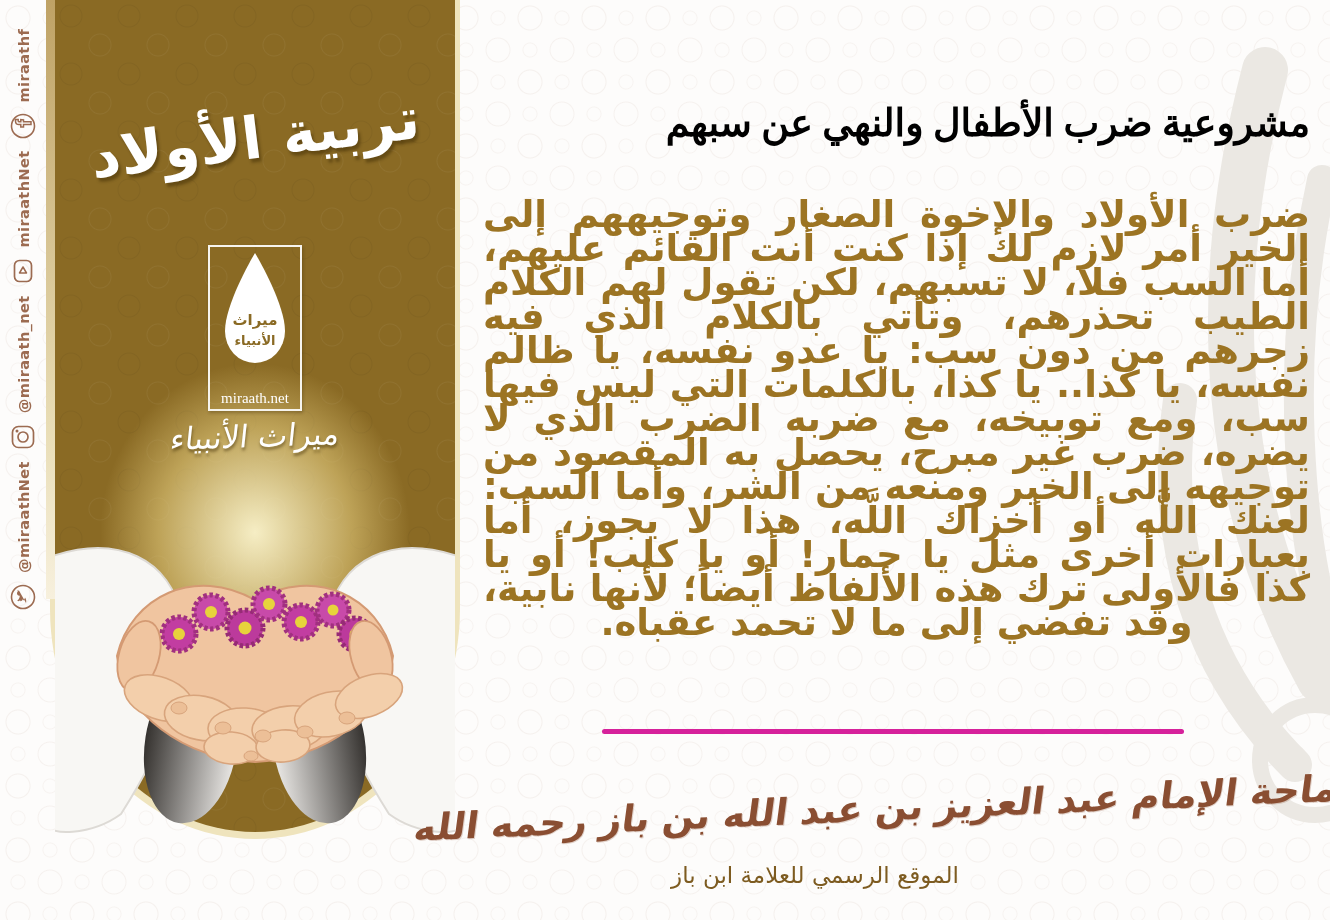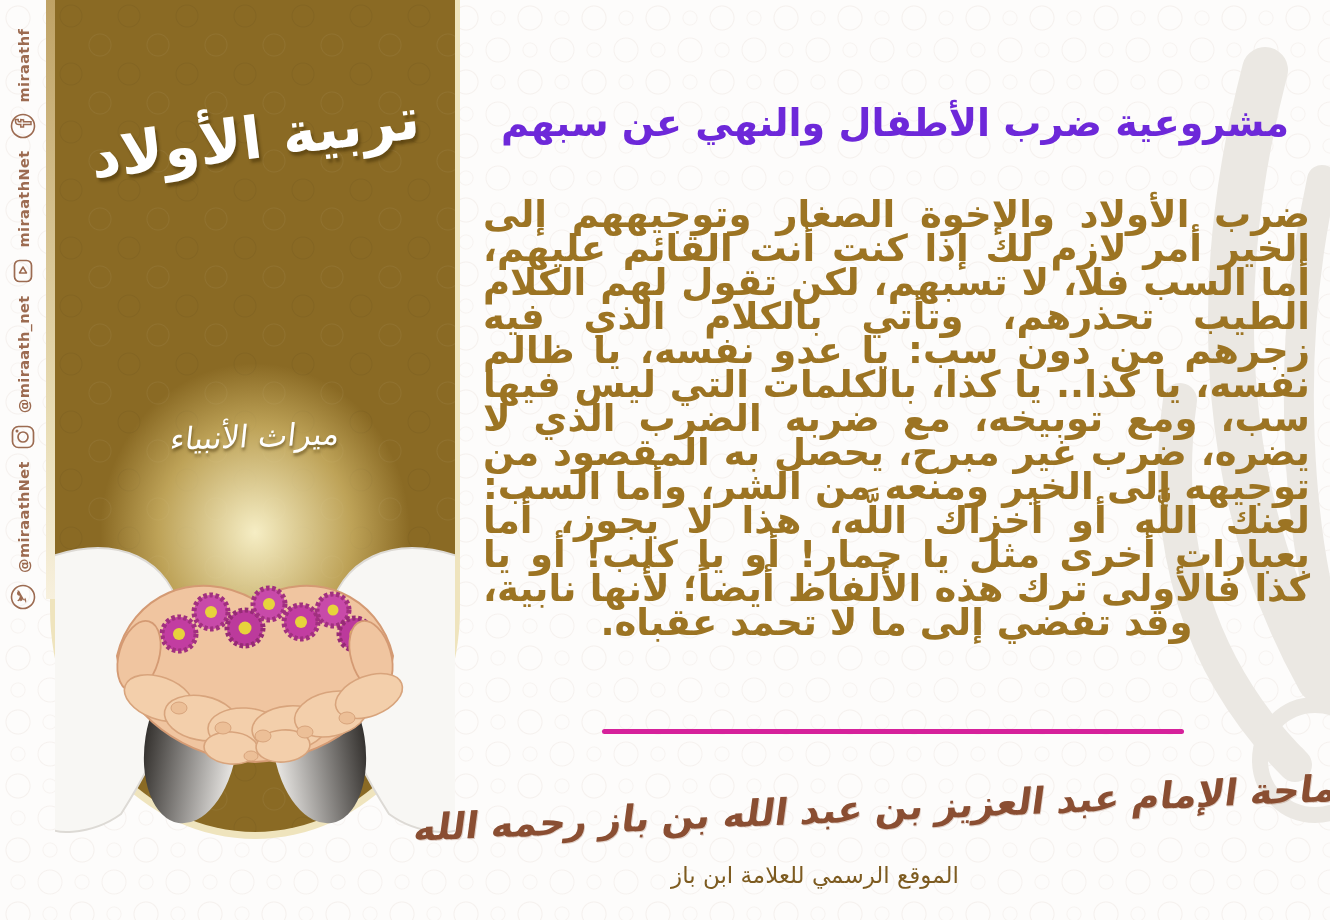--- a/index.html
+++ b/index.html
@@ -61,22 +61,22 @@
   .panel-caption{
     position:absolute;top:418px;left:0;width:100%;text-align:center;
     font-size:31px;color:#ffffff;direction:rtl;
     transform:skewX(-8deg) rotate(-2deg);
     text-shadow:1px 3px 3px rgba(55,38,0,.5);
   }
   .hands{position:absolute;left:0;bottom:-4px;width:400px;height:330px;}
   
   .content-title{
     position:absolute;left:480px;top:92px;width:830px;height:62px;
-    text-align:center;direction:rtl;
-    font-size:38px;font-weight:bold;color:#6d28d9;line-height:62px;
+    direction:rtl;
+    font-size:38px;font-weight:bold;color:#000000;line-height:62px;font-family:Liberation Serif, serif;
   }
   .content-body{
     position:absolute;left:483px;top:198px;width:827px;
     direction:rtl;text-align:justify;text-align-last:center;
     font-size:37px;font-weight:bold;color:#9c7423;line-height:34px;
   }
   .divider{
     position:absolute;left:602px;top:729px;width:582px;height:5px;
     background:#d6219b;border-radius:3px;
   }
@@ -135,20 +135,28 @@
           <path d="M14.5,21 L14.5,13.5 L12,13.5 L12,10.8 L14.5,10.8 L14.5,9 C14.5,6.8 15.7,5.5 17.8,5.5 L19.5,5.5 L19.5,8.2 L18,8.2 C17.3,8.2 17.2,8.5 17.2,9.2 L17.2,10.8 L19.4,10.8 L19,13.5 L17.2,13.5 L17.2,21 Z" fill="none" stroke="#9c6b51" stroke-width="1.5"></path>
         </svg>
     </span>
     <span>miraathf</span>
   </div>
 </div>
 
 <div class="panel">
   <div class="panel-calligraphy">تربية الأولاد</div>
 
+  <div class="logo-box">
+    <svg width="86" height="138" viewBox="0 0 86 138">
+      <path d="M43,6 C43,6 13,56 13,84 a30,32 0 1 0 60,0 C73,56 43,6 43,6 Z" fill="#ffffff"></path>
+      <text x="43" y="78" text-anchor="middle" font-size="15" font-weight="bold" fill="#8a6a24">ميراث</text>
+      <text x="43" y="98" text-anchor="middle" font-size="13" font-weight="bold" fill="#8a6a24">الأنبياء</text>
+    </svg>
+    <div class="logo-site">miraath.net</div>
+  </div>
 
   <div class="panel-caption">ميراث الأنبياء</div>
 
   <svg class="hands" viewBox="0 0 400 330">
     <defs>
       <linearGradient id="odarkL" x1="0" y1="0" x2="1" y2="0">
         <stop offset="0" stop-color="#35322f"></stop>
           <stop offset="1" stop-color="#e9e7e4"></stop>
       </linearGradient>
       <linearGradient id="odarkR" x1="1" y1="0" x2="0" y2="0">

